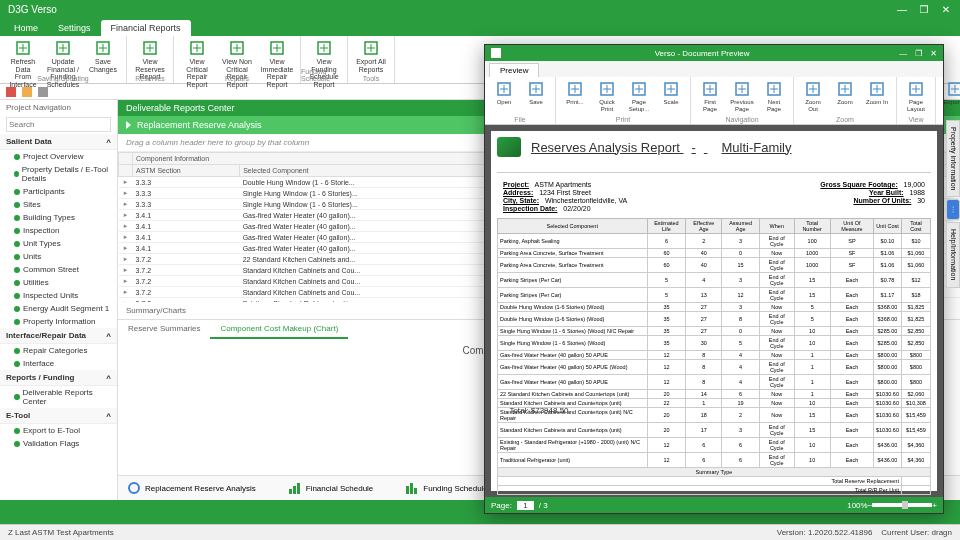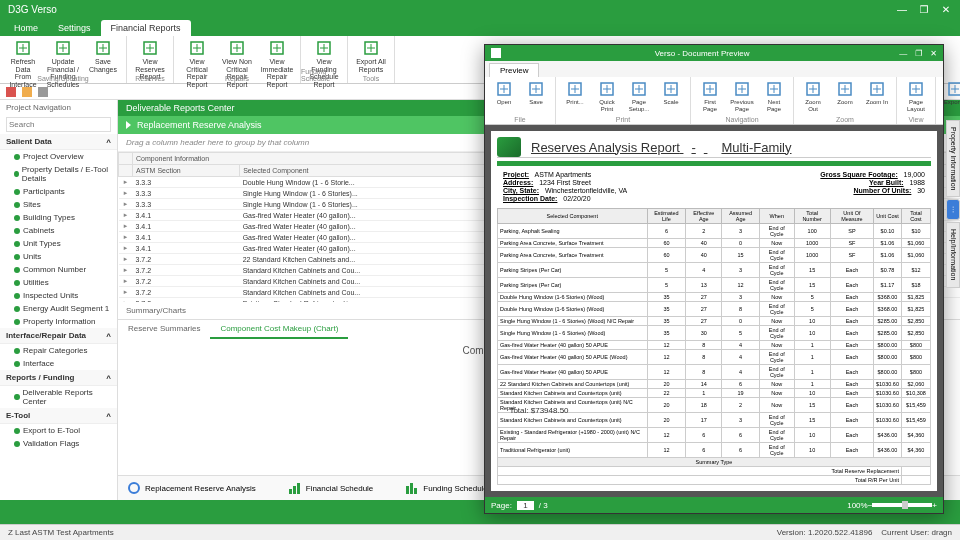--- a/index.html
+++ b/index.html
@@ -48,21 +48,21 @@
 .bottom-tab { display:flex; align-items:center; gap:4px; font-size:8px; cursor:pointer; padding:2px 6px;}
 .bottom-tab .ico { width:14px; height:14px; }
 .preview-window { position:absolute; left:484px; top:44px; width:460px; height:470px; background:#fff; border:1px solid #333; box-shadow:0 4px 20px rgba(0,0,0,0.4); display:flex; flex-direction:column; }
 .preview-title { background:#2a9d3f; color:#fff; height:16px; display:flex; align-items:center; padding:0 6px; font-size:8px; }
 .preview-title .ttl { flex:1; text-align:center; }
 .preview-toolbar { background:#fff; height:48px; display:flex; border-bottom:1px solid #ccc; }
 .pv-tab-row { background:#f5f5f5; height:16px; display:flex; align-items:flex-end; padding-left:4px; }
 .pv-tab { background:#fff; padding:2px 10px; font-size:8px; border:1px solid #ccc; border-bottom:none; }
 .preview-body { flex:1; background:#555; padding:6px; overflow:hidden; }
 .report-page { background:#fff; width:100%; height:100%; padding:6px; display:flex; flex-direction:column; font-size:7px; }
-.report-header { display:flex; align-items:center; gap:10px; border-bottom:1px solid #ccc; padding-bottom:0; }
+.report-header { display:flex; align-items:center; gap:10px; border-bottom:1px solid #ccc; padding-bottom:15px; }
 .report-logo { width:24px; height:20px; background:linear-gradient(135deg,#2a9d3f,#1a6b2a); border-radius:3px; }
 .report-title { font-size:13px; color:#333; text-decoration:underline; }
 .report-title .mf { margin-left:14px; }
 .greenstrip { height:10px; background:#2a9d3f; margin:3px 0; }
 .report-meta { display:flex; justify-content:space-between; font-size:7px; padding:2px 6px; }
 .report-meta .col { display:flex; flex-direction:column; gap:1px; }
 .report-meta .lbl { text-decoration:underline; font-weight:bold;}
 .bigtable { width:100%; border-collapse:collapse; font-size:5.5px; margin-top:4px; }
 .bigtable th { background:#eee; border:1px solid #bbb; padding:1px 2px; font-weight:normal; text-align:center;}
 .bigtable td { border:1px solid #ccc; padding:1px 2px; text-align:center; }
@@ -234,33 +234,33 @@
         <div class="item">
           <span class="bullet" style="background:#2a9d3f;border-radius:50%"></span>
           <span>Sites</span>
         </div>
         <div class="item">
           <span class="bullet" style="background:#2a9d3f;border-radius:50%"></span>
           <span>Building Types</span>
         </div>
         <div class="item">
           <span class="bullet" style="background:#2a9d3f;border-radius:50%"></span>
-          <span>Cabinets</span>
+          <span>Inspection</span>
         </div>
         <div class="item">
           <span class="bullet" style="background:#2a9d3f;border-radius:50%"></span>
           <span>Unit Types</span>
         </div>
         <div class="item">
           <span class="bullet" style="background:#2a9d3f;border-radius:50%"></span>
           <span>Units</span>
         </div>
         <div class="item">
           <span class="bullet" style="background:#2a9d3f;border-radius:50%"></span>
-          <span>Common Number</span>
+          <span>Common Street</span>
         </div>
         <div class="item">
           <span class="bullet" style="background:#2a9d3f;border-radius:50%"></span>
           <span>Utilities</span>
         </div>
         <div class="item">
           <span class="bullet" style="background:#2a9d3f;border-radius:50%"></span>
           <span>Inspected Units</span>
         </div>
         <div class="item">

